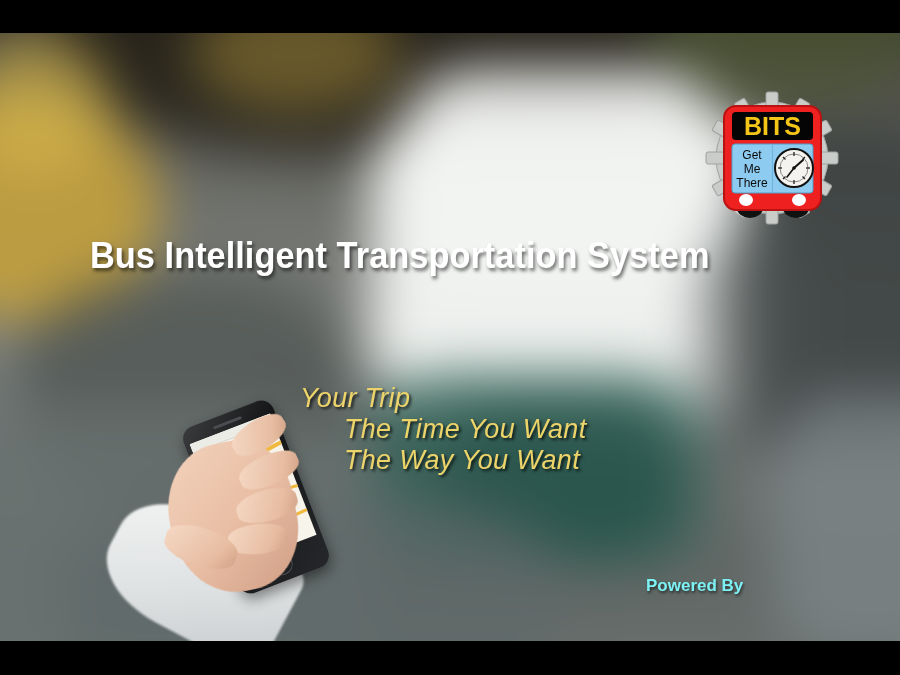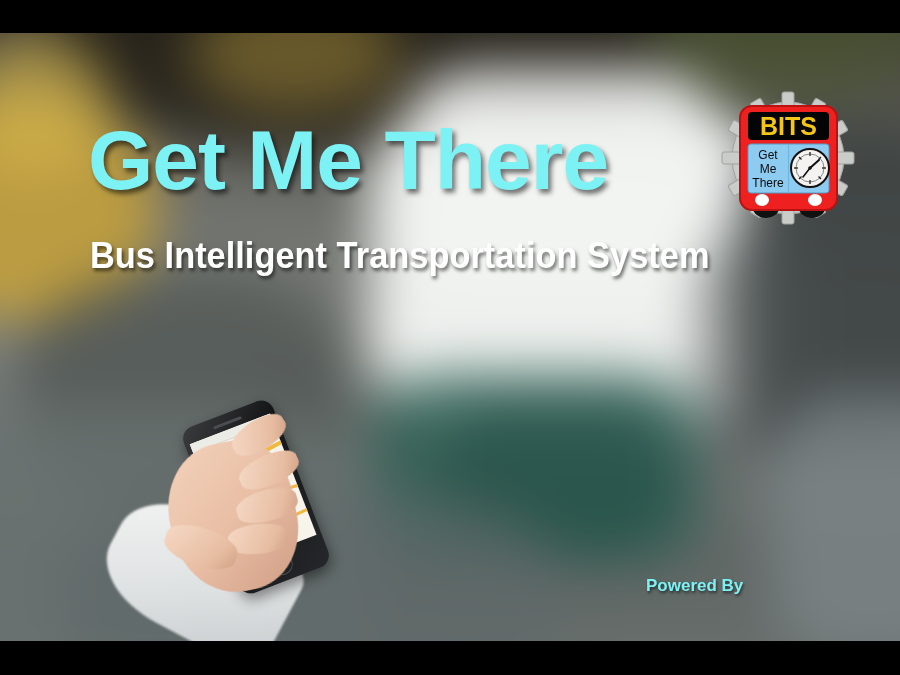--- a/index.html
+++ b/index.html
@@ -263,21 +263,21 @@
   }
   .pin-green  { left: 22px; top: 24px; width: 20px; height: 11px; background: #8fc98f; }
   .pin-red    { left: 46px; top: 92px; width: 12px; height: 7px;  background: #d95a4d; }
   .pin-pink   { left: 4px;  top: 78px; width: 11px; height: 7px;  background: #e6a6bd; }
   .pin-blue   { left: 40px; top: 112px; width: 16px; height: 7px; background: #9dc8ea; }
   .pin-grey   { left: 66px; top: 42px; width: 13px; height: 10px; background: #d8d6cd; }
 
   
   .logo {
     position: absolute;
-    left: 720px;
+    left: 704px;
     top: 90px;
     width: 136px;
     height: 136px;
     z-index: 30;
   }
   .logo svg { display: block; }
 
   
   .powered {
     position: absolute;
@@ -359,24 +359,28 @@
       <div class="phone-home"></div>
     </div>
     <div class="palm"></div>
     <div class="finger f1"></div>
     <div class="finger f2"></div>
     <div class="finger f3"></div>
     <div class="finger f4"></div>
     <div class="finger thumb"></div>
   </div>
 
-  <div class="title">Get Me There</div>
 
   <div class="subtitle">Bus Intelligent Transportation System</div>
 
+  <div class="tagline">
+    <div class="tagline-line">Your Trip</div>
+    <div class="tagline-line indent-1">The Time You Want</div>
+    <div class="tagline-line indent-2">The Way You Want</div>
+  </div>
 
   <div class="logo">
     <svg width="136" height="136" viewBox="0 0 136 136" xmlns="http://www.w3.org/2000/svg">
 
       <g>
         <g fill="#c9ccc9" stroke="#9fa3a0" stroke-width="1">
           <circle cx="68" cy="68" r="56"></circle>
           <g>
             <rect x="62" y="2" width="12" height="18" rx="2"></rect>
             <rect x="62" y="116" width="12" height="18" rx="2"></rect>

